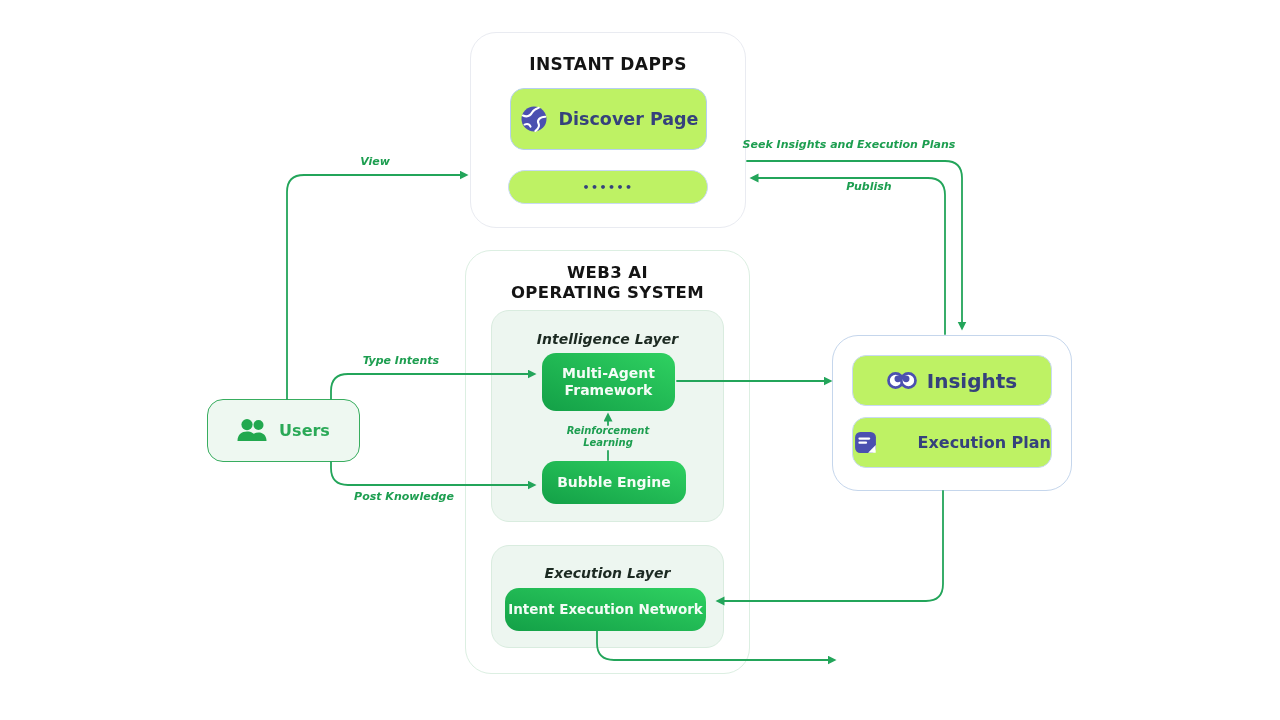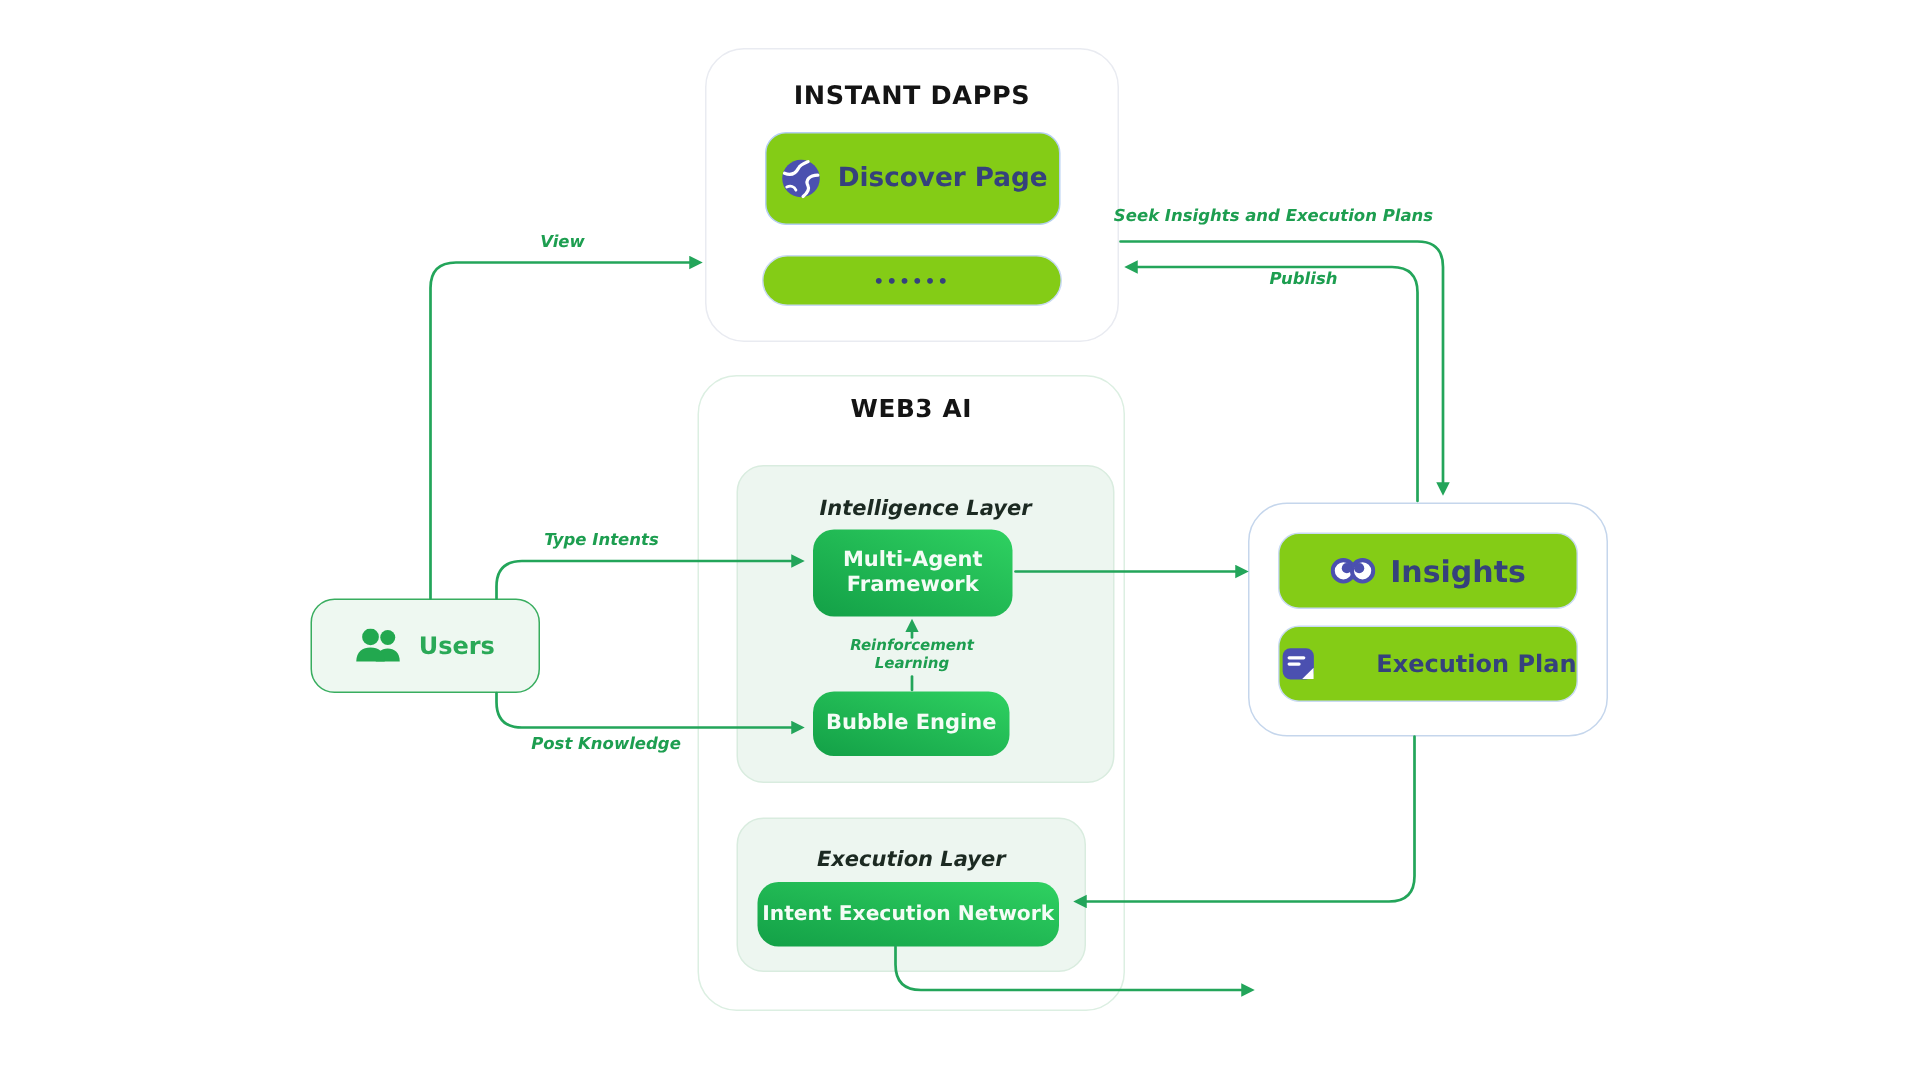--- a/index.html
+++ b/index.html
@@ -38,21 +38,21 @@
   .gbtn {
     position:absolute; border-radius:14px;
     background:linear-gradient(to top right, #13a047, #2fd161);
     color:#f4fcf6; font-family:"DejaVu Sans", sans-serif; font-weight:bold;
     display:flex; align-items:center; justify-content:center; text-align:center;
     line-height:1.18;
   }
 
   
   .chip {
-    position:absolute; background:#84cc16; border:1.5px solid #b5cff2;
+    position:absolute; background:#bef264; border:1.5px solid #b5cff2;
     border-radius:14px; display:flex; align-items:center; justify-content:center;
     gap:10px; color:#35417c; font-family:"DejaVu Sans", sans-serif; font-weight:bold;
   }
   .chip.soft { border:1px solid #c9daf3; }
 
   
   .users-node {
     position:absolute; background:#eef8f1; border:1.6px solid #38ad5f;
     border-radius:16px; display:flex; align-items:center; justify-content:center;
     gap:10px; color:#2aa957; font-family:"DejaVu Sans", sans-serif; font-weight:bold;
@@ -99,32 +99,33 @@
     <span>Discover Page</span>
   </div>
 
   <div class="chip soft" style="left:508px; top:170px; width:200px; height:34px; border-radius:17px; font-size:11px; letter-spacing:1.5px;">
     <span>••••••</span>
   </div>
 
   <div class="card green" style="left:465px; top:250px; width:285px; height:424px;">
     <div class="card-title" style="margin-top:12px;">
       <div>WEB3 AI</div>
+      <div>OPERATING SYSTEM</div>
     </div>
   </div>
 
-  <div class="panel" style="left:491px; top:310px; width:252px; height:212px;">
+  <div class="panel" style="left:491px; top:310px; width:233px; height:212px;">
     <div class="panel-title" style="top:20px;">Intelligence Layer</div>
   </div>
 
   <div class="gbtn" style="left:542px; top:353px; width:133px; height:58px; font-size:14px; padding:0 0;">
     <span>Multi-Agent Framework</span>
   </div>
 
-  <div class="gbtn" style="left:542px; top:461px; width:131px; height:43px; font-size:14px;">
+  <div class="gbtn" style="left:542px; top:461px; width:144px; height:43px; font-size:14px;">
     <span>Bubble Engine</span>
   </div>
 
   <div class="panel" style="left:491px; top:545px; width:233px; height:103px;">
     <div class="panel-title" style="top:19px;">Execution Layer</div>
   </div>
 
   <div class="gbtn" style="left:505px; top:588px; width:201px; height:43px; font-size:13.5px;">
     <span>Intent Execution Network</span>
   </div>

